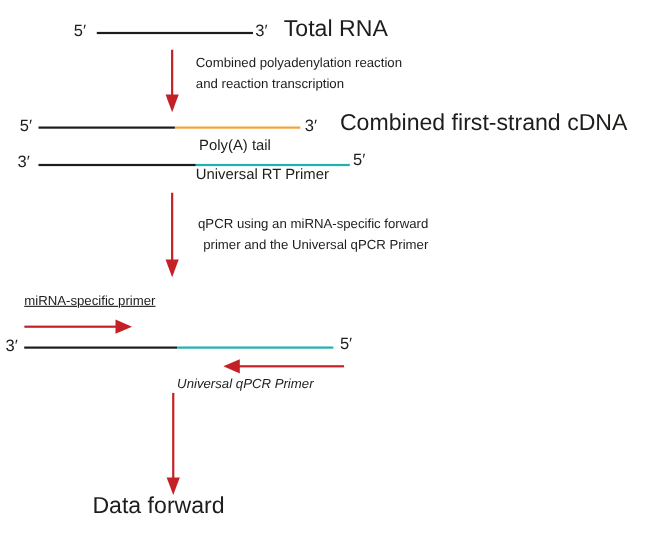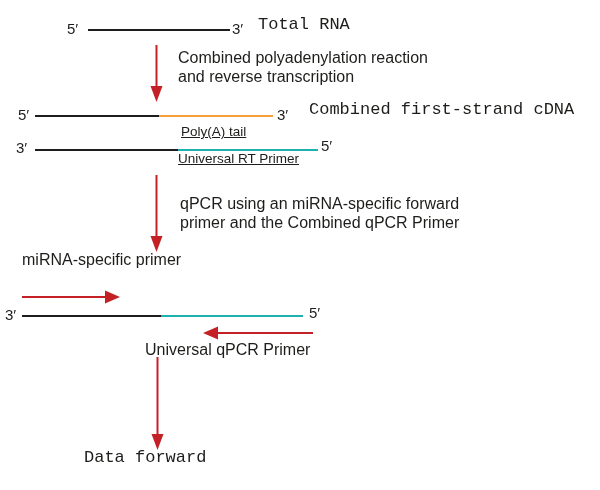--- a/index.html
+++ b/index.html
@@ -14,36 +14,34 @@
   }
   .end-label {
     position: absolute;
     font-size: 15px;
     font-weight: 400;
     white-space: nowrap;
     color: var(--strand-black, #1d1d1b);
   }
   .big-label {
     position: absolute;
-    font-size: 17px;
+    font-size: 21px;
     font-weight: 400;
     white-space: nowrap;
     color: var(--strand-black, #1d1d1b);
-    font-family: Liberation Mono, monospace;
   }
   .small-label {
     position: absolute;
     font-size: 13.5px;
     white-space: nowrap;
     color: var(--strand-black, #1d1d1b);
-    text-decoration: underline;
   }
   .caption {
     position: absolute;
-    font-size: 16px;
+    font-size: 12px;
     line-height: 19px;
     white-space: nowrap;
     color: var(--strand-black, #1d1d1b);
   }
   .seg { position: absolute; height: 2px; }
   .seg.black  { background: var(--strand-black, #1d1d1b); }
   .seg.orange { background: var(--poly-a-orange, #f5a13a); }
   .seg.teal   { background: var(--primer-teal, #1fb1b0); }
   .arrow { position: absolute; color: var(--arrow-red, #c42127); line-height: 0; }
 </style>
@@ -58,21 +56,21 @@
   <span class="big-label" style="left:258px; top:15px;">Total RNA</span>
 
   <div class="arrow" style="left:150px; top:45px;">
     <svg width="13" height="57" viewBox="0 0 13 57">
       <rect x="5.5" y="0" width="2" height="42" fill="currentColor"></rect>
       <polygon points="0.5,41 12.5,41 6.5,57" fill="currentColor"></polygon>
     </svg>
   </div>
   <div class="caption" style="left:178px; top:48px;">
     <div>Combined polyadenylation reaction</div>
-    <div>and reverse transcription</div>
+    <div>and reaction transcription</div>
   </div>
 
   <span class="end-label" style="left:18px; top:106px;">5′</span>
   <div class="seg black" style="left:35px; top:115px; width:124px;"></div>
   <div class="seg orange" style="left:159px; top:115px; width:114px;"></div>
   <span class="end-label" style="left:277px; top:106px;">3′</span>
   <span class="big-label" style="left:309px; top:100px;">Combined first-strand cDNA</span>
   <span class="small-label" style="left:181px; top:124px;">Poly(A) tail</span>
 
   <span class="end-label" style="left:16px; top:139px;">3′</span>
@@ -82,43 +80,43 @@
   <span class="small-label" style="left:178px; top:151px;">Universal RT Primer</span>
 
   <div class="arrow" style="left:150px; top:175px;">
     <svg width="13" height="77" viewBox="0 0 13 77">
       <rect x="5.5" y="0" width="2" height="62" fill="currentColor"></rect>
       <polygon points="0.5,61 12.5,61 6.5,77" fill="currentColor"></polygon>
     </svg>
   </div>
   <div class="caption" style="left:180px; top:194px;text-align:right;">
     <div>qPCR using an miRNA-specific forward</div>
-    <div>primer and the Combined qPCR Primer</div>
+    <div>primer and the Universal qPCR Primer</div>
   </div>
 
-  <span class="caption" style="left:22px; top:250px;">miRNA-specific primer</span>
+  <span class="caption" style="left:22px; top:264px;text-decoration:underline;">miRNA-specific primer</span>
   <div class="arrow" style="left:22px; top:290px;">
     <svg width="98" height="14" viewBox="0 0 98 14">
       <rect x="0" y="6" width="84" height="2" fill="currentColor"></rect>
       <polygon points="83,0.5 83,13.5 98,7" fill="currentColor"></polygon>
     </svg>
   </div>
 
   <span class="end-label" style="left:5px; top:306px;">3′</span>
   <div class="seg black" style="left:22px; top:315px; width:139px;"></div>
   <div class="seg teal" style="left:161px; top:315px; width:142px;"></div>
   <span class="end-label" style="left:309px; top:304px;">5′</span>
 
   <div class="arrow" style="left:203px; top:326px;">
     <svg width="110" height="14" viewBox="0 0 110 14">
       <polygon points="15,0.5 15,13.5 0,7" fill="currentColor"></polygon>
       <rect x="14" y="6" width="96" height="2" fill="currentColor"></rect>
     </svg>
   </div>
-  <span class="caption" style="left:145px; top:340px;">Universal qPCR Primer</span>
+  <span class="caption" style="left:161px; top:340px;font-style:italic;">Universal qPCR Primer</span>
 
   <div class="arrow" style="left:151px; top:357px;">
     <svg width="13" height="93" viewBox="0 0 13 93">
       <rect x="5.5" y="0" width="2" height="78" fill="currentColor"></rect>
       <polygon points="0.5,77 12.5,77 6.5,93" fill="currentColor"></polygon>
     </svg>
   </div>
 
   <span class="big-label" style="left:84px; top:448px;">Data forward</span>
 

